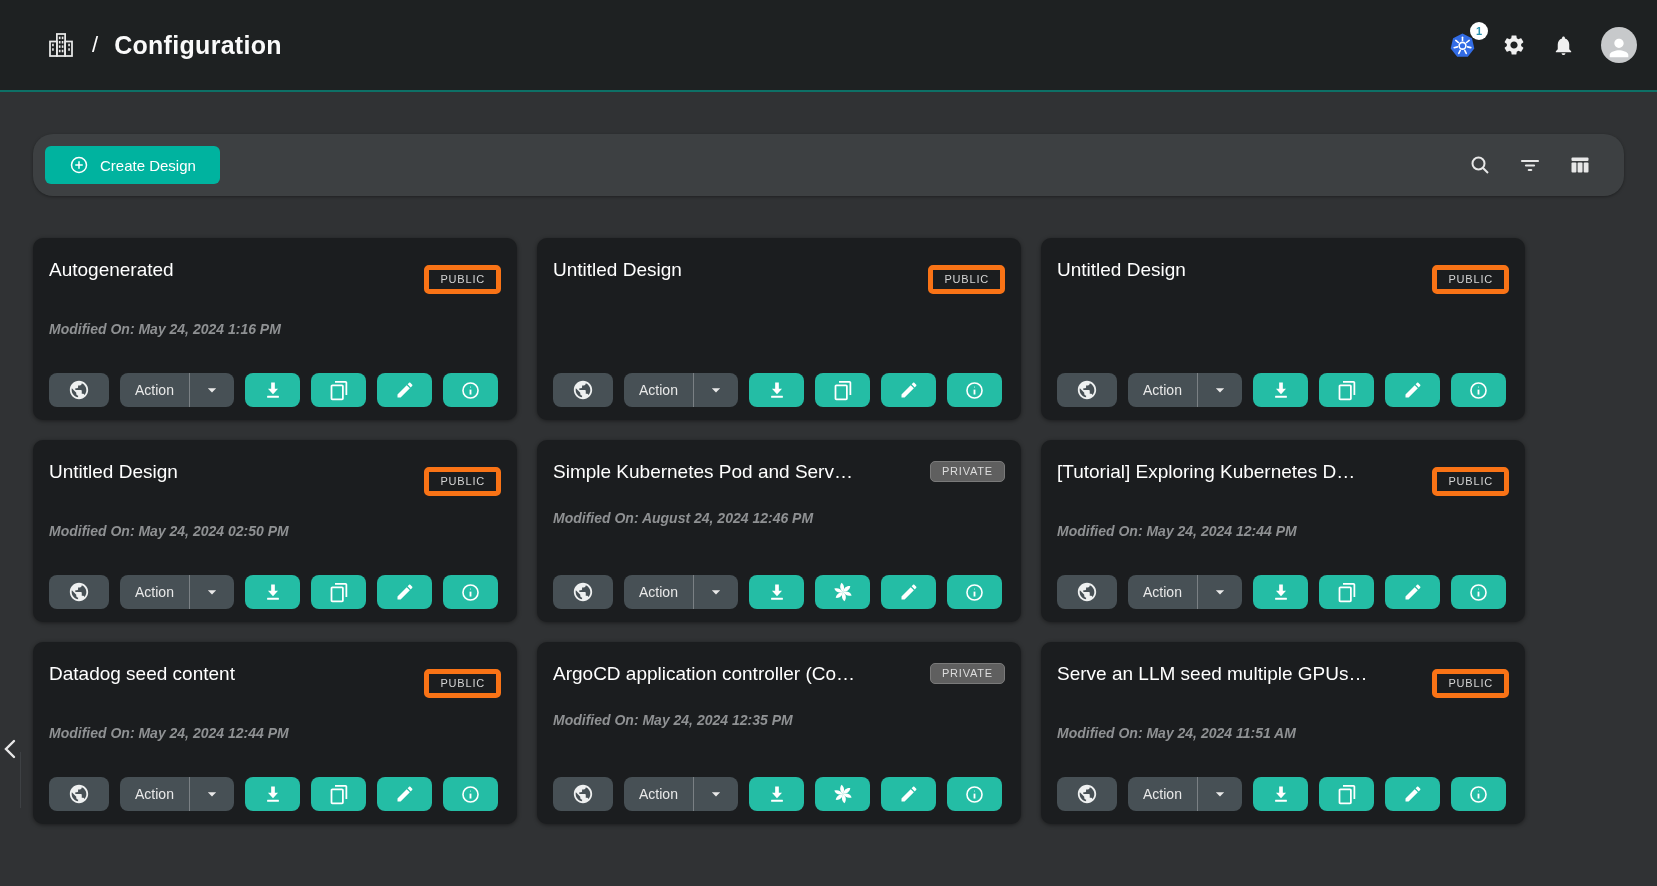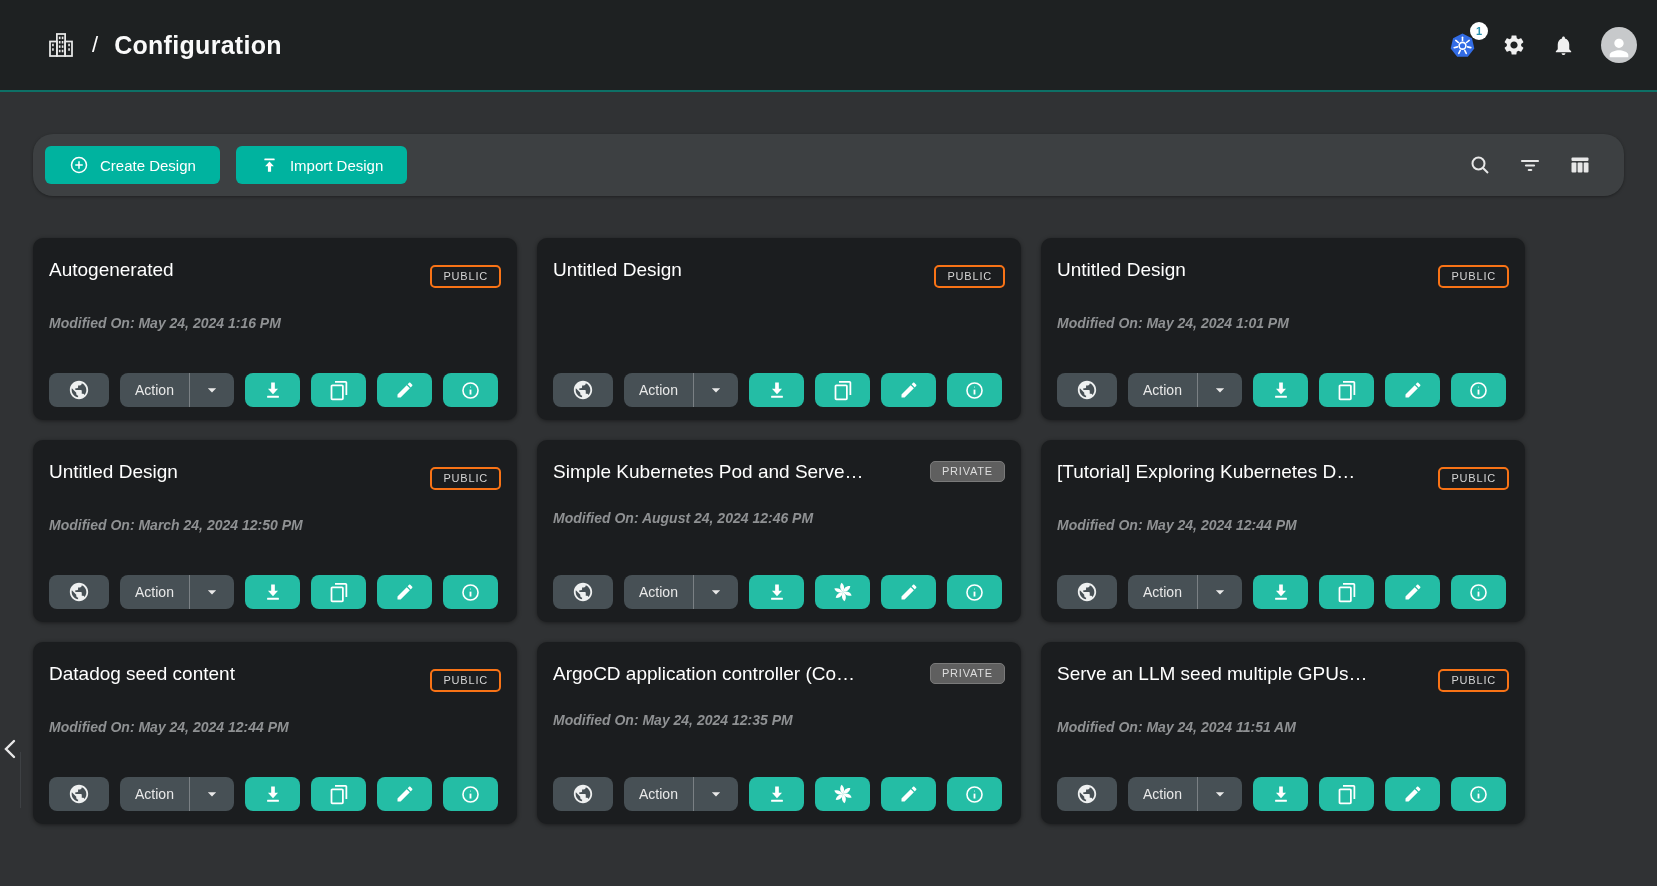--- a/index.html
+++ b/index.html
@@ -59,21 +59,21 @@
   }
   .card-top { display:flex; justify-content:space-between; align-items:flex-start; gap:12px; }
   .card-title {
     margin:7px 0 0; font-size:19px; font-weight:500; color:#ffffff;
     white-space:nowrap; overflow:hidden; flex:1 1 auto;
   }
   .badge {
     flex:0 0 auto; margin-top:7px; font-size:11px; letter-spacing:.8px;
     padding:4px 11px; border-radius:5px; line-height:1;
   }
-  .badge-public { border:2px solid #f97316; color:#d4d4d4; background:transparent;margin-top:13px; }
+  .badge-public { border:5px solid #f97316; color:#d4d4d4; background:transparent;margin-top:13px; }
   .badge-private { border:1px solid #7a7a7a; color:#dddddd; background:#5f5f5f; }
   .card-date {
     margin:27px 0 0; font-style:italic; font-weight:700;
     color:#8f9193; font-size:14px;
   }
   .card-actions {
     position:absolute; left:16px; right:16px; bottom:13px;
     display:flex; align-items:center; gap:11px;
   }
   .abtn {
@@ -178,29 +178,20 @@
   <div class="toolbar-left">
     <button class="btn-primary">
       <span style="display:flex;">
         <svg width="20" height="20" viewBox="0 0 24 24" fill="none" stroke="#ffffff" stroke-width="1.8">
           <circle cx="12" cy="12" r="9"></circle>
           <line x1="12" y1="7.5" x2="12" y2="16.5"></line>
           <line x1="7.5" y1="12" x2="16.5" y2="12"></line>
         </svg>
       </span>
       <span>Create Design</span>
-    </button>
-    <button class="btn-primary">
-      <span style="display:flex;">
-        <svg width="19" height="19" viewBox="0 0 24 24" fill="#ffffff">
-          <rect x="5.5" y="3.2" width="13" height="2.2" rx="0.5"></rect>
-          <path d="M12 7 L6.5 13 H10 v7 h4 v-7 h3.5 Z"></path>
-        </svg>
-      </span>
-      <span>Import Design</span>
     </button>
   </div>
 
   <div class="toolbar-right">
     <button class="tb-icon-btn">
       <span style="display:flex;">
         <svg width="24" height="24" viewBox="0 0 24 24" fill="none" stroke="#e8e8e8" stroke-width="2">
           <circle cx="10.5" cy="10.5" r="6"></circle>
           <line x1="15" y1="15" x2="20" y2="20"></line>
         </svg>
@@ -363,21 +354,20 @@
         </span>
       </button>
 
     </div>
   </article>
       <article class="card">
     <div class="card-top">
       <h2 class="card-title">Untitled Design</h2>
       <span class="badge badge-public">PUBLIC</span>
     </div>
-    <p class="card-date">Modified On: May 24, 2024 1:01 PM</p>
     <div class="card-actions">
 
       <button class="abtn dark globe-btn">
         <span style="display:flex;">
           <svg width="22" height="22" viewBox="0 0 24 24" fill="#eef0f0">
             <path d="M12 2C6.48 2 2 6.48 2 12s4.48 10 10 10 10-4.48 10-10S17.52 2 12 2zM11 19.93c-3.95-.49-7-3.85-7-7.93 0-.62.08-1.21.21-1.79L9 15v1c0 1.1.9 2 2 2v1.93zm6.9-2.54c-.26-.81-1-1.39-1.9-1.39h-1v-3c0-.55-.45-1-1-1H8v-2h2c.55 0 1-.45 1-1V7h2c1.1 0 2-.9 2-2v-.41c2.93 1.19 5 4.06 5 7.41 0 2.08-.8 3.97-2.1 5.39z"></path>
           </svg>
         </span>
       </button>
 
@@ -431,21 +421,21 @@
         </span>
       </button>
 
     </div>
   </article>
       <article class="card">
     <div class="card-top">
       <h2 class="card-title">Untitled Design</h2>
       <span class="badge badge-public">PUBLIC</span>
     </div>
-    <p class="card-date">Modified On: March 24, 2024 12:50 PM</p>
+    <p class="card-date">Modified On: May 24, 2024 02:50 PM</p>
     <div class="card-actions">
 
       <button class="abtn dark globe-btn">
         <span style="display:flex;">
           <svg width="22" height="22" viewBox="0 0 24 24" fill="#eef0f0">
             <path d="M12 2C6.48 2 2 6.48 2 12s4.48 10 10 10 10-4.48 10-10S17.52 2 12 2zM11 19.93c-3.95-.49-7-3.85-7-7.93 0-.62.08-1.21.21-1.79L9 15v1c0 1.1.9 2 2 2v1.93zm6.9-2.54c-.26-.81-1-1.39-1.9-1.39h-1v-3c0-.55-.45-1-1-1H8v-2h2c.55 0 1-.45 1-1V7h2c1.1 0 2-.9 2-2v-.41c2.93 1.19 5 4.06 5 7.41 0 2.08-.8 3.97-2.1 5.39z"></path>
           </svg>
         </span>
       </button>
 
@@ -496,21 +486,21 @@
             <line x1="12" y1="11" x2="12" y2="16.6" stroke-width="2.1"></line>
             <circle cx="12" cy="7.9" r="0.6" fill="#ffffff" stroke="none" stroke-width="0"></circle>
           </svg>
         </span>
       </button>
 
     </div>
   </article>
       <article class="card">
     <div class="card-top">
-      <h2 class="card-title">Simple Kubernetes Pod and Serve…</h2>
+      <h2 class="card-title">Simple Kubernetes Pod and Serv…</h2>
       <span class="badge badge-private">PRIVATE</span>
     </div>
     <p class="card-date">Modified On: August 24, 2024 12:46 PM</p>
     <div class="card-actions">
 
       <button class="abtn dark globe-btn">
         <span style="display:flex;">
           <svg width="22" height="22" viewBox="0 0 24 24" fill="#eef0f0">
             <path d="M12 2C6.48 2 2 6.48 2 12s4.48 10 10 10 10-4.48 10-10S17.52 2 12 2zM11 19.93c-3.95-.49-7-3.85-7-7.93 0-.62.08-1.21.21-1.79L9 15v1c0 1.1.9 2 2 2v1.93zm6.9-2.54c-.26-.81-1-1.39-1.9-1.39h-1v-3c0-.55-.45-1-1-1H8v-2h2c.55 0 1-.45 1-1V7h2c1.1 0 2-.9 2-2v-.41c2.93 1.19 5 4.06 5 7.41 0 2.08-.8 3.97-2.1 5.39z"></path>
           </svg>

